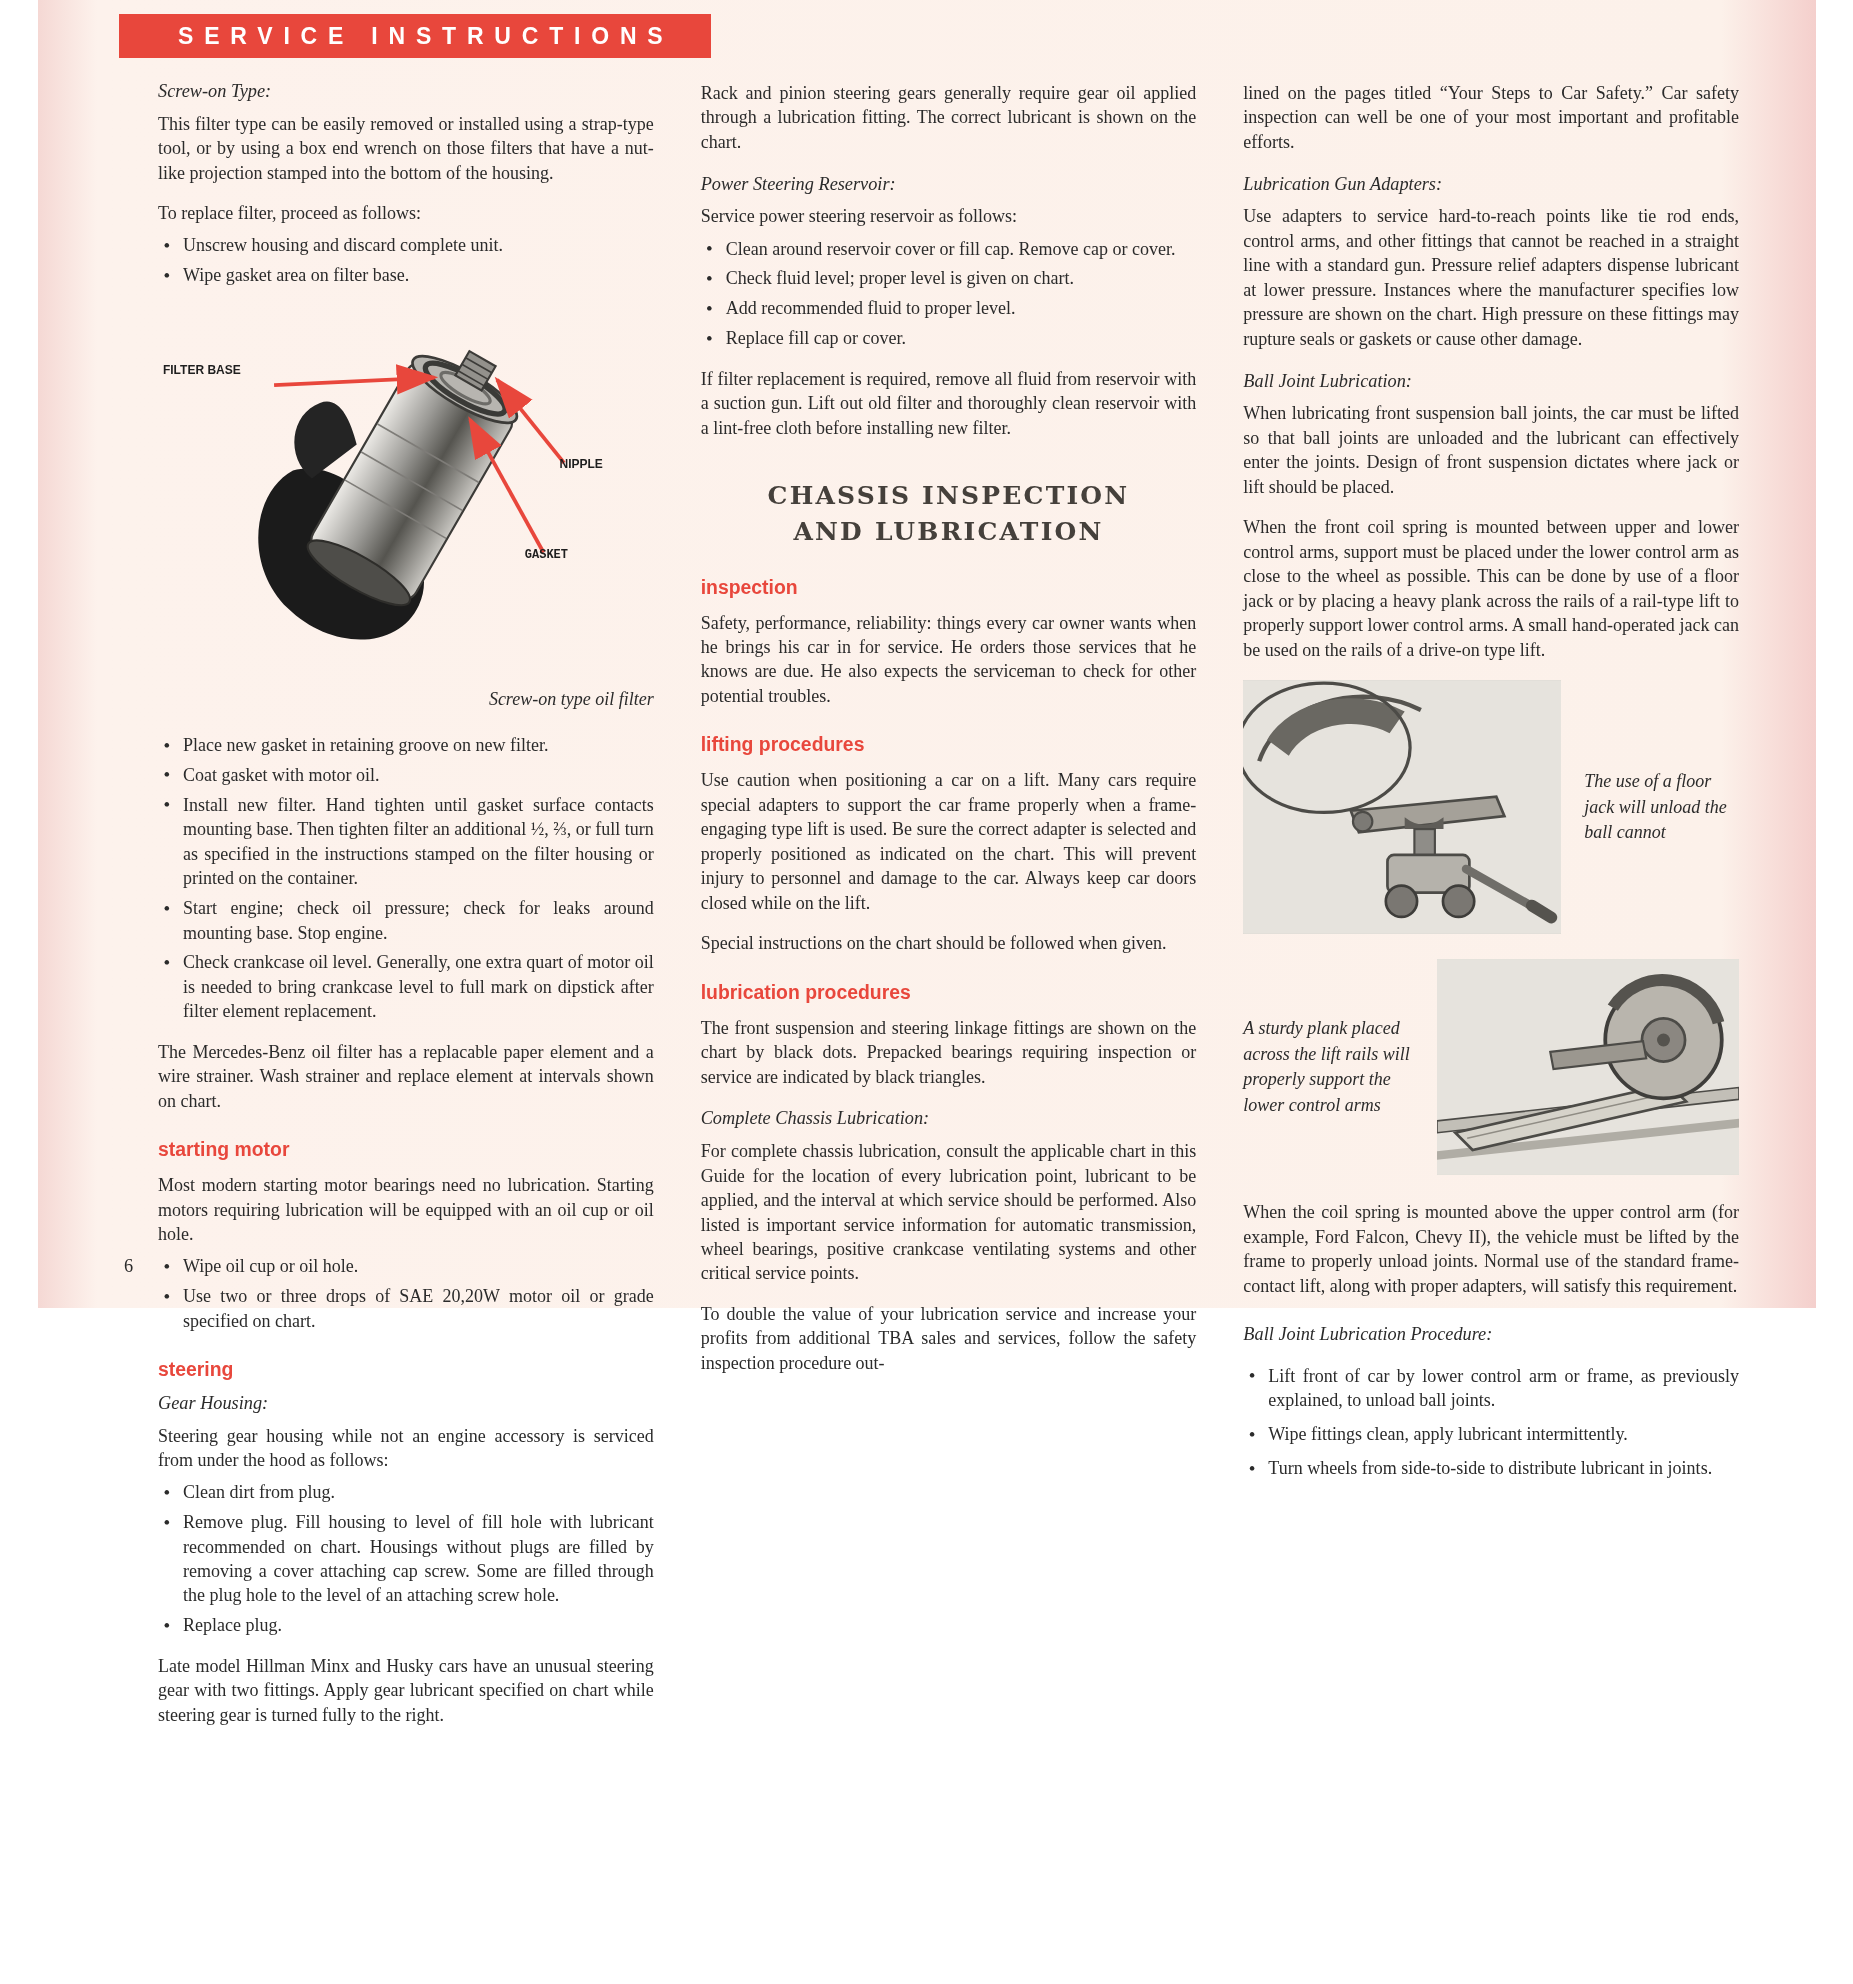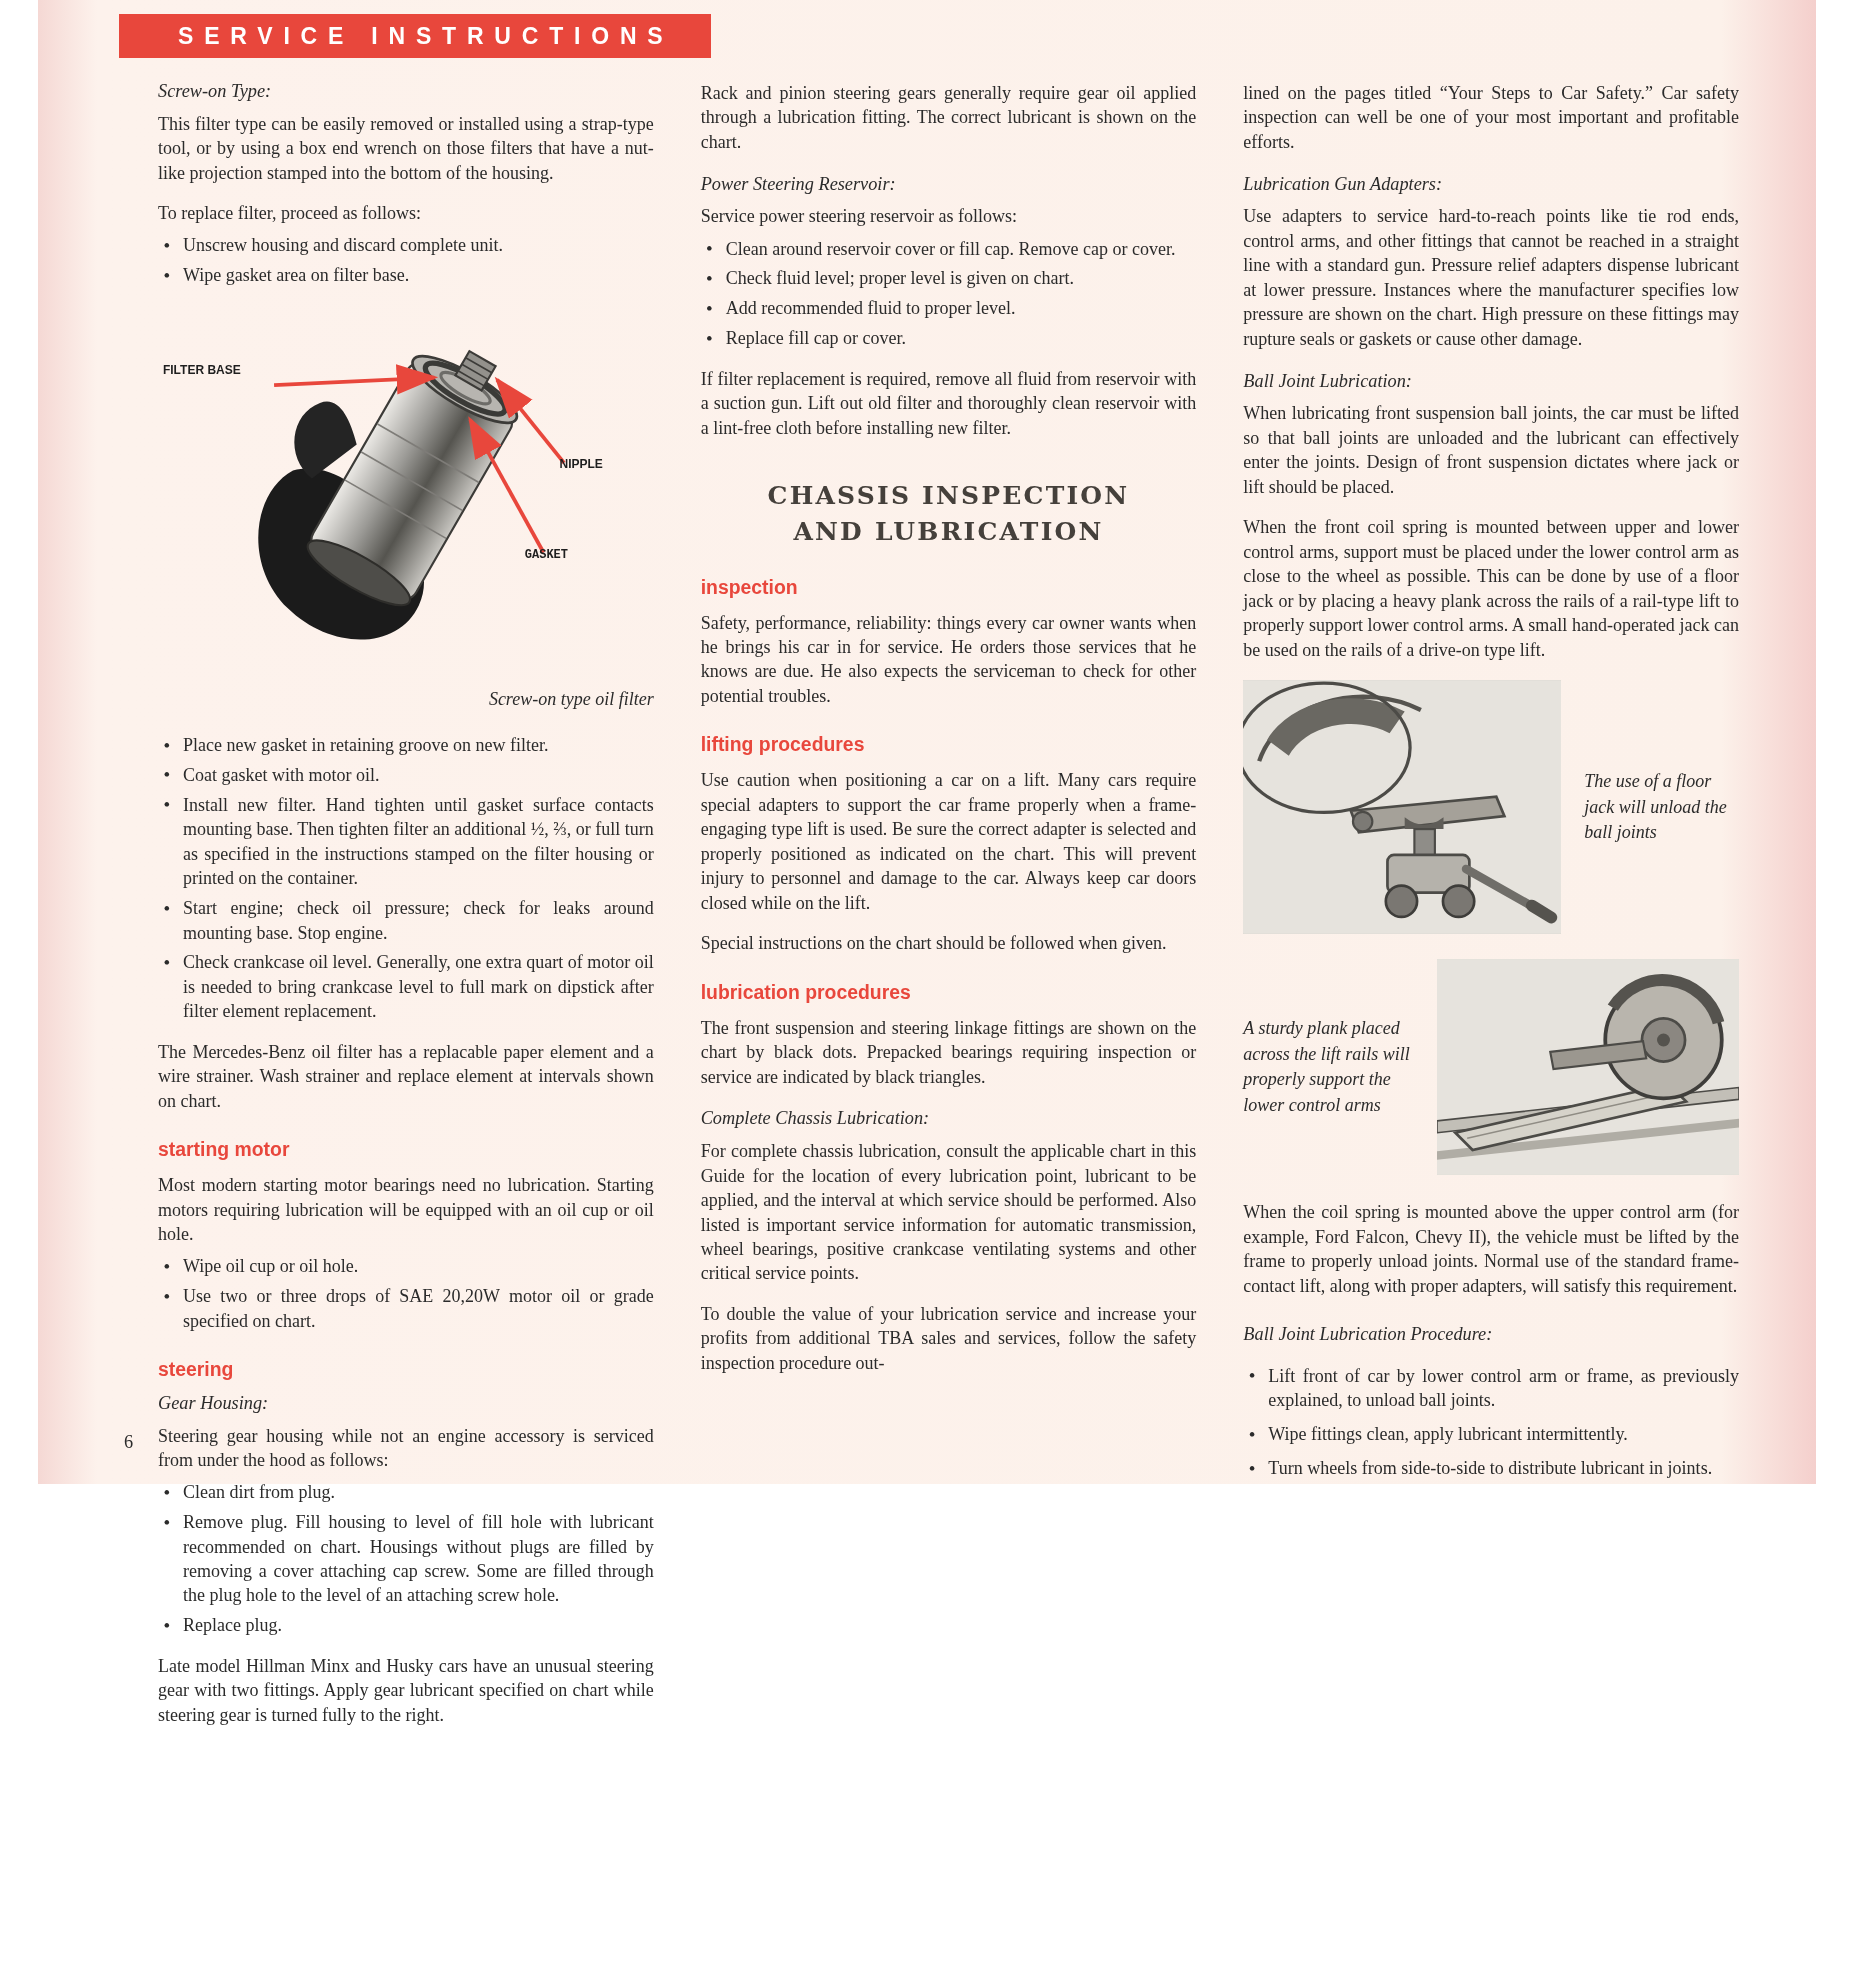--- a/index.html
+++ b/index.html
@@ -1,17 +1,17 @@
 <!DOCTYPE html>
 <html style="font-size:8.6px"><head>
 <meta charset="utf-8">
 <style>
   html,body{margin:0;padding:0;background:#ffffff;}
   body{width:1854px;height:1985px;position:relative;font-family:"Liberation Serif",serif;color:#2b2b2b;overflow:hidden;}
-  .page-bg{position:absolute;left:38px;top:0;width:1778px;height:1484px;
+  .page-bg{position:absolute;left:38px;top:0;width:1778px;height:1308px;
     background:linear-gradient(90deg,#f5d8d4 0px,#fdf2ec 59px,#fcf1ea 1683px,#f4cfcc 1778px);}
   .banner{position:absolute;left:81px;top:14px;background:#e8473c;color:#ffffff;
     font-family:"Liberation Sans",sans-serif;font-weight:bold;font-size:23px;
     letter-spacing:10.8px;padding:8.6px 38px 8.6px 59px;white-space:nowrap;}
   .content{position:absolute;left:120px;top:81px;width:1581px;display:flex;gap:47px;align-items:flex-start;}
   .col{flex:1 1 0;min-width:0;}
   p{margin:0 0 16px;font-size:18px;line-height:1.36;text-align:justify;}
   .it-head{font-style:italic;font-weight:normal;font-size:18.3px;margin:19.4px 0 9.7px;}
   .it-head.first{margin-top:0;}
   .red-head{font-family:"Liberation Sans",sans-serif;color:#e8473c;font-weight:bold;font-size:19.4px;margin:25px 0 12px;}
@@ -172,21 +172,21 @@
             <circle cx="222" cy="262" r="18" fill="#7c7a75" stroke="#4c4b47" stroke-width="4"></circle>
             <path d="M300,254 q36,28 72,0 l0,22 l-72,0 z" fill="#5f5d58"></path>
             <rect x="318" y="276" width="38" height="50" fill="#8f8d88" stroke="#4c4b47" stroke-width="4"></rect>
             <rect x="268" y="324" width="152" height="70" rx="12" fill="#b5b2ab" stroke="#4c4b47" stroke-width="5"></rect>
             <circle cx="294" cy="410" r="29" fill="#7a7772" stroke="#3e3d3a" stroke-width="5"></circle>
             <circle cx="400" cy="410" r="29" fill="#7a7772" stroke="#3e3d3a" stroke-width="5"></circle>
             <line x1="414" y1="350" x2="566" y2="436" stroke="#706e69" stroke-width="16" stroke-linecap="round"></line>
             <line x1="536" y1="418" x2="572" y2="440" stroke="#55534e" stroke-width="22" stroke-linecap="round"></line>
           </svg>
         </div>
-        <div class="fig-caption-side">The use of a floor jack will unload the ball joints</div>
+        <div class="fig-caption-side">The use of a floor jack will unload the ball cannot</div>
       </div>
 
       <div class="fig-row">
         <div class="fig-caption-side">A sturdy plank placed across the lift rails will properly support the lower control arms</div>
         <div class="fig-box plank-box">
           <svg viewBox="0 0 560 400">
             <rect x="0" y="0" width="560" height="400" fill="#e6e3dd"></rect>
             <polygon points="0,300 560,238 560,260 0,322" fill="#c2bfb7" stroke="#4c4b47" stroke-width="3"></polygon>
             <polygon points="0,356 560,296 560,312 0,372" fill="#b0ada5"></polygon>
             <polygon points="34,322 430,232 462,264 66,354" fill="#d6d3ca" stroke="#4c4b47" stroke-width="5"></polygon>

